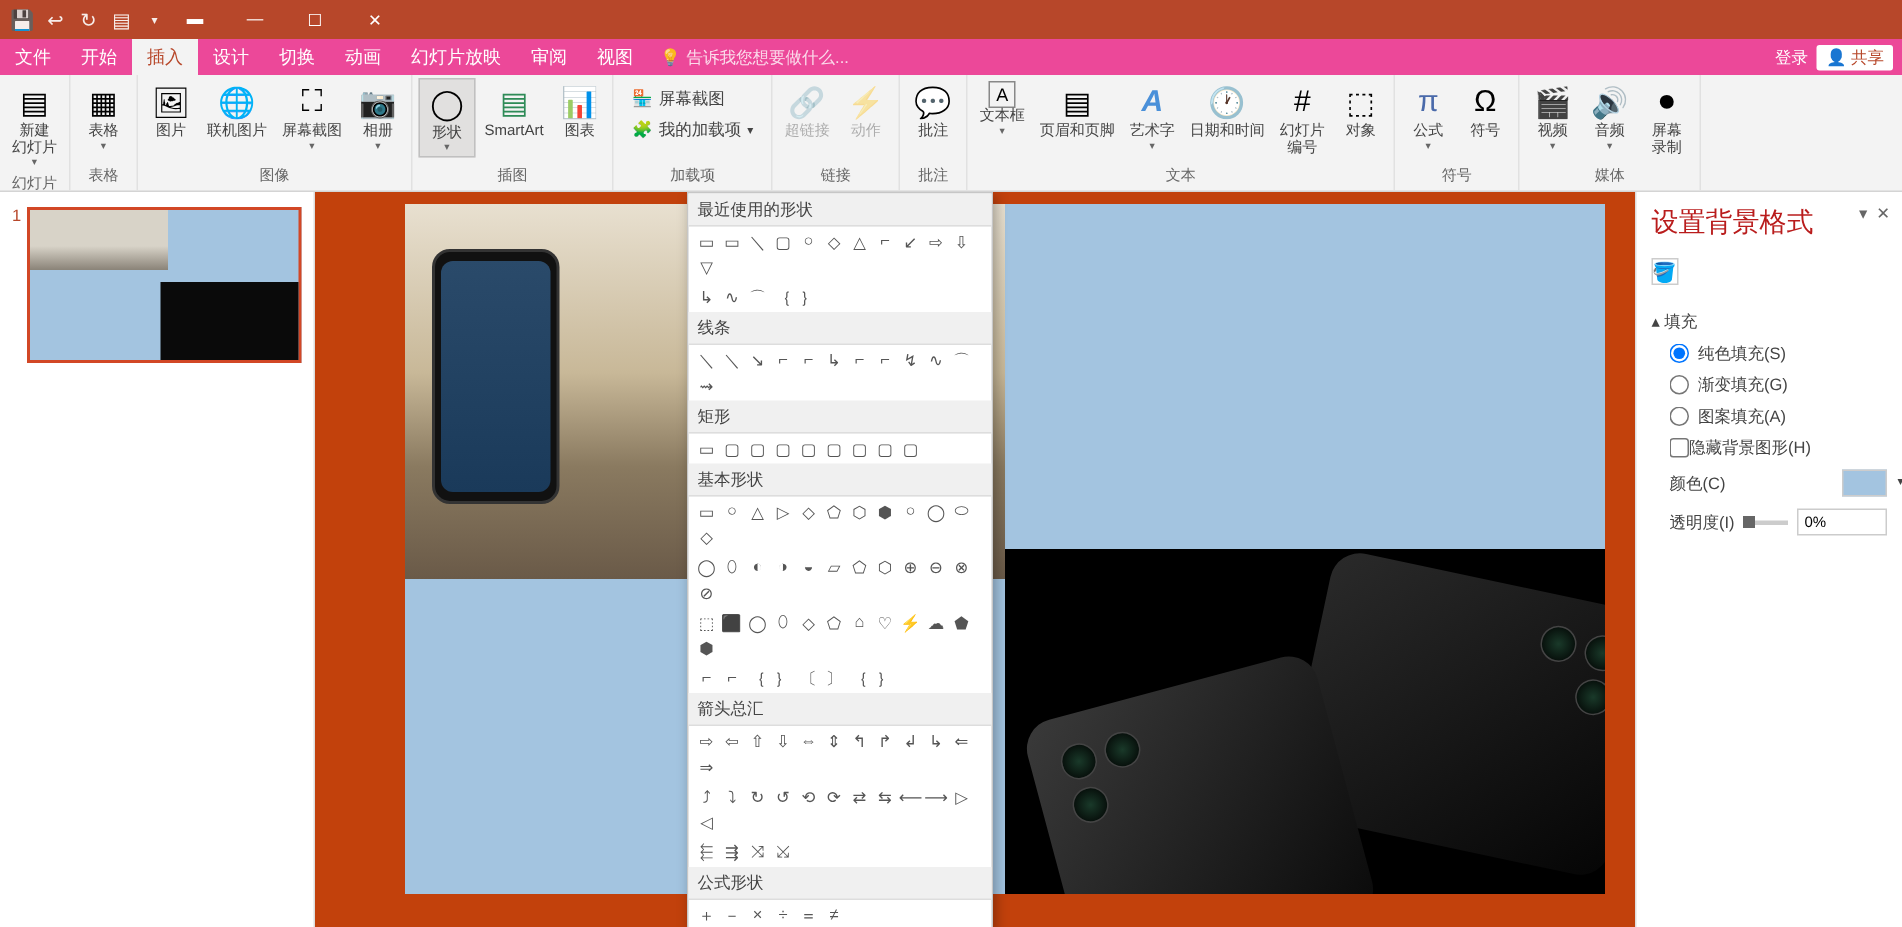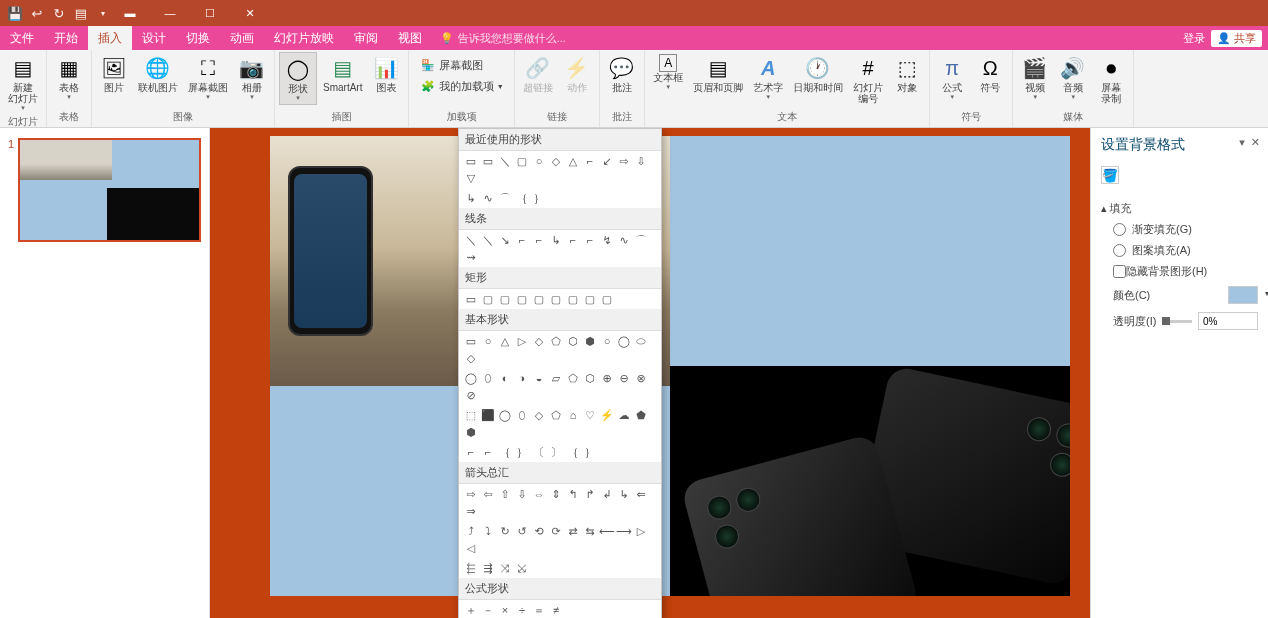--- a/index.html
+++ b/index.html
@@ -42,21 +42,21 @@
 .van{position:absolute;right:70px;top:60px;width:120px;height:70px;background:#c23020;border-radius:4px;filter:blur(2px);}
 .slide-img2{position:absolute;right:0;bottom:0;width:400px;height:230px;background:#000;overflow:hidden;}
 .cam1{position:absolute;left:30px;bottom:-40px;width:200px;height:180px;background:linear-gradient(135deg,#3a3a3a,#0a0a0a);border-radius:20px;transform:rotate(-15deg);}
 .cam2{position:absolute;right:-20px;top:20px;width:220px;height:180px;background:linear-gradient(135deg,#2a2a2a,#050505);border-radius:20px;transform:rotate(12deg);}
 .lens{position:absolute;width:24px;height:24px;background:radial-gradient(#1a3a2a,#000);border-radius:50%;border:1px solid #444;}
 .shapes-gallery{position:absolute;left:248px;top:0;width:204px;background:#fff;border:1px solid #c6c6c6;box-shadow:2px 2px 8px rgba(0,0,0,.3);z-index:100;}
 .sg-header{background:#f0f0f0;padding:3px 6px;font-size:11px;color:#444;border-bottom:1px solid #ddd;}
 .sg-row{display:flex;flex-wrap:wrap;padding:2px 4px;gap:1px;}
 .sg-item{width:16px;height:16px;display:flex;align-items:center;justify-content:center;font-size:11px;color:#555;cursor:pointer;border:1px solid transparent;}
 .format-pane{width:178px;background:#fff;border-left:1px solid #ddd;padding:8px 10px;position:relative;}
-.fp-title{color:#0c4a6e;font-size:14px;padding-bottom:8px;}
+.fp-title{color:#b91c1c;font-size:18px;padding-bottom:8px;}
 .fp-close{position:absolute;right:8px;top:8px;display:flex;gap:6px;font-size:10px;color:#666;}
 .fp-icon-row{padding:4px 0 10px;}
 .fp-bucket{width:18px;height:18px;border:1px solid #ccc;display:flex;align-items:center;justify-content:center;font-size:13px;}
 .fp-section{padding:4px 0;}
 .fp-section-title{font-size:11px;color:#444;padding:3px 0;cursor:pointer;}
 .fp-radio{display:flex;align-items:center;gap:6px;padding:3px 0 3px 12px;font-size:11px;color:#444;}
 .fp-radio input{margin:0;}
 .fp-check{display:flex;align-items:center;gap:0;padding:3px 0 3px 12px;font-size:11px;color:#444;}
 .fp-row{display:flex;align-items:center;justify-content:space-between;padding:4px 0 4px 12px;font-size:11px;color:#444;}
 .fp-color-btn{width:30px;height:18px;border:1px solid #ccc;background:#a3c4e0;position:relative;}
@@ -459,20 +459,24 @@
       <span>▾</span>
       <span>✕</span>
     </div>
     <div class="fp-title">设置背景格式</div>
     <div class="fp-icon-row">
         <div class="fp-bucket">🪣</div>
       </div>
     <div class="fp-section">
       <div class="fp-section-title">▴ <span style="font-weight:normal;">填充</span></div>
       <label class="fp-radio">
+          <input type="radio" name="fill" checked="" style="">
+          <span>纯色填充(S)</span>
+        </label>
+      <label class="fp-radio">
           <input type="radio" name="fill" style="">
           <span>渐变填充(G)</span>
         </label>
       <label class="fp-radio">
           <input type="radio" name="fill" style="">
           <span>图案填充(A)</span>
         </label>
       <label class="fp-check">
           <input type="checkbox" style="">
           <span>隐藏背景图形(H)</span>

